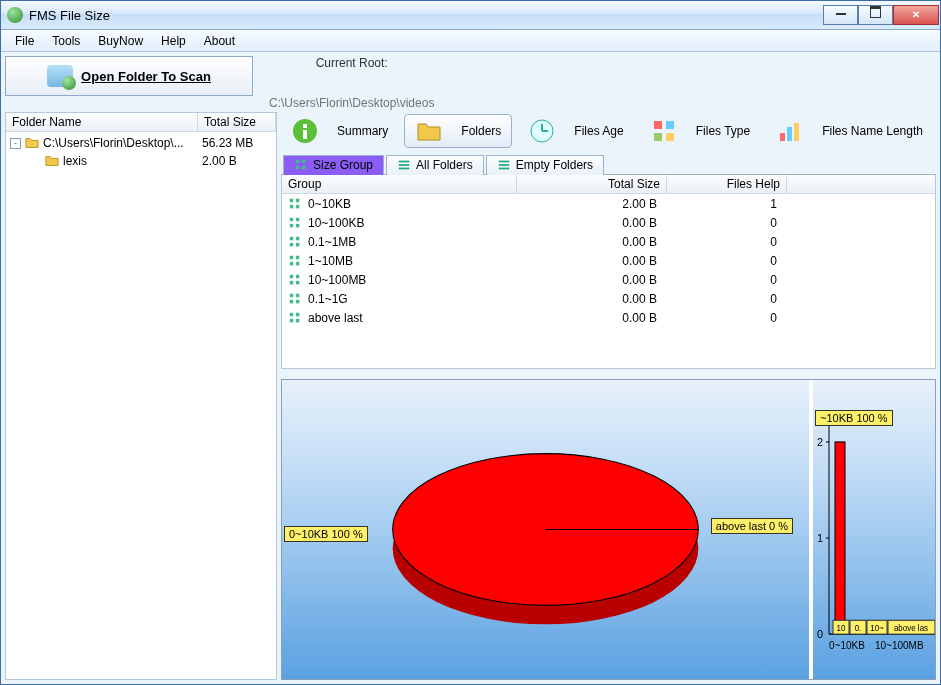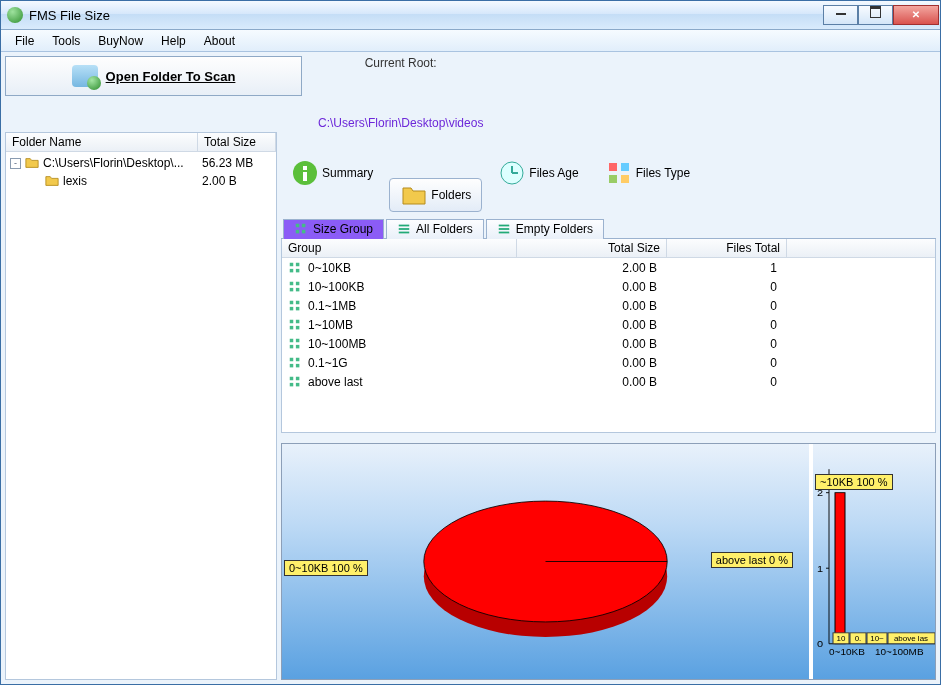--- a/index.html
+++ b/index.html
@@ -57,41 +57,41 @@
   .client {
     flex: 1; display: flex; flex-direction: column;
     background: #ebf3fb;
     padding: 4px;
     gap: 2px;
     min-height: 0;
   }
   .top-row { display: flex; gap: 8px; }
 
   .open-btn {
-    width: 297px; height: 40px;
+    width: 248px; height: 40px;
     background: linear-gradient(#fefefe, #e8eff7);
     border: 1px solid #8fa9c6;
     display: flex; align-items: center; justify-content: center; gap: 8px;
     font-weight: bold; text-decoration: underline;
     font-size: 13px;
   }
   .open-icon {
     width: 26px; height: 22px;
     background: linear-gradient(#b7e0f7,#76b7e1);
     border-radius: 4px;
     position: relative;
   }
   .open-icon::after{
     content:""; position:absolute; right:-3px; bottom:-3px;
     width:14px;height:14px;border-radius:50%;
     background: radial-gradient(circle at 35% 30%, #a4e6a4, #2b8b2b);
   }
 
   .root-label { display:flex; align-items:center; gap:26px; color:#333; padding-left: 8px; flex-direction: column;}
-  .root-path { color: #6d28d9; margin-top: 20px; }
+  .root-path { color: #737373; }
 
   .body-row { flex:1; display:flex; gap:4px; min-height: 0; }
 
   
   .left-panel {
     width: 272px;
     display:flex; flex-direction:column;
     background: #fff;
     border: 1px solid #b4c7dd;
   }
@@ -124,28 +124,27 @@
   
   .right-panel {
     flex:1;
     display:flex; flex-direction:column;
     min-width: 0;
   }
   .toolbar {
     display:flex; gap:6px; padding:2px 0 6px;
   }
   .tool-item {
-    display:flex; align-items:center; gap:3px;
+    display:flex; align-items:center; gap:18px;
     padding: 2px 10px;
   }
   .tool-item.active {
     border:1px solid #9bb2cf;
     background: linear-gradient(#fefefe,#e3ecf7);
     border-radius: 4px;
-    margin-top: 44px;
   }
   .tool-icon { width:28px; height:28px; display:inline-flex; align-items:center; justify-content:center; }
   .tool-icon svg{width:28px;height:28px;}
 
   .subtabs {
     display:flex; gap:0; border-bottom:1px solid #9bb2cf; padding-left:2px;
   }
   .subtab {
     padding:2px 10px 3px; border:1px solid #9bb2cf; border-bottom:none;
     background: linear-gradient(#fcfdff,#e9f0f9);
@@ -294,20 +293,30 @@
               <span class="tool-icon">
                 <svg viewBox="0 0 28 28">
                   <rect x="4" y="4" width="8" height="8" fill="#f66"></rect>
                   <rect x="16" y="4" width="8" height="8" fill="#6cf"></rect>
                   <rect x="4" y="16" width="8" height="8" fill="#9c6"></rect>
                   <rect x="16" y="16" width="8" height="8" fill="#fc6"></rect>
                 </svg>
               </span>
               <span>Files Type</span>
             </div>
+            <div class="tool-item">
+              <span class="tool-icon">
+                <svg viewBox="0 0 28 28">
+                  <rect x="4" y="16" width="5" height="8" fill="#f66"></rect>
+                  <rect x="11" y="10" width="5" height="14" fill="#6cf"></rect>
+                  <rect x="18" y="6" width="5" height="18" fill="#fc6"></rect>
+                </svg>
+              </span>
+              <span>Files Name Length</span>
+            </div>
           </div>
 
         <div class="subtabs" id="subtabs">
             <div class="subtab active">
               <span class="sicon"><svg viewBox="0 0 16 16">
                   <rect x="2" y="2" width="4" height="4" fill="#4b8"></rect>
                   <rect x="2" y="9" width="4" height="4" fill="#4b8"></rect>
                   <rect x="9" y="2" width="4" height="4" fill="#4b8"></rect>
                   <rect x="9" y="9" width="4" height="4" fill="#4b8"></rect>
                 </svg></span>
@@ -332,21 +341,21 @@
                   </g>
                 </svg></span>
               <span>Empty Folders</span>
             </div>
           </div>
 
         <div class="list-box">
           <div class="list-header">
             <div class="col g">Group</div>
             <div class="col t">Total Size</div>
-            <div class="col c">Files Total</div>
+            <div class="col c">Files Help</div>
           </div>
           <div class="list-rows" id="gridrows">
               <div class="lrow">
                 <div class="g">
                   <span class="row-icon"><svg viewBox="0 0 16 16">
                       <rect x="2" y="2" width="4" height="4" fill="#4b8"></rect>
                       <rect x="2" y="9" width="4" height="4" fill="#4b8"></rect>
                       <rect x="9" y="2" width="4" height="4" fill="#4b8"></rect>
                       <rect x="9" y="9" width="4" height="4" fill="#4b8"></rect>
                     </svg></span>

